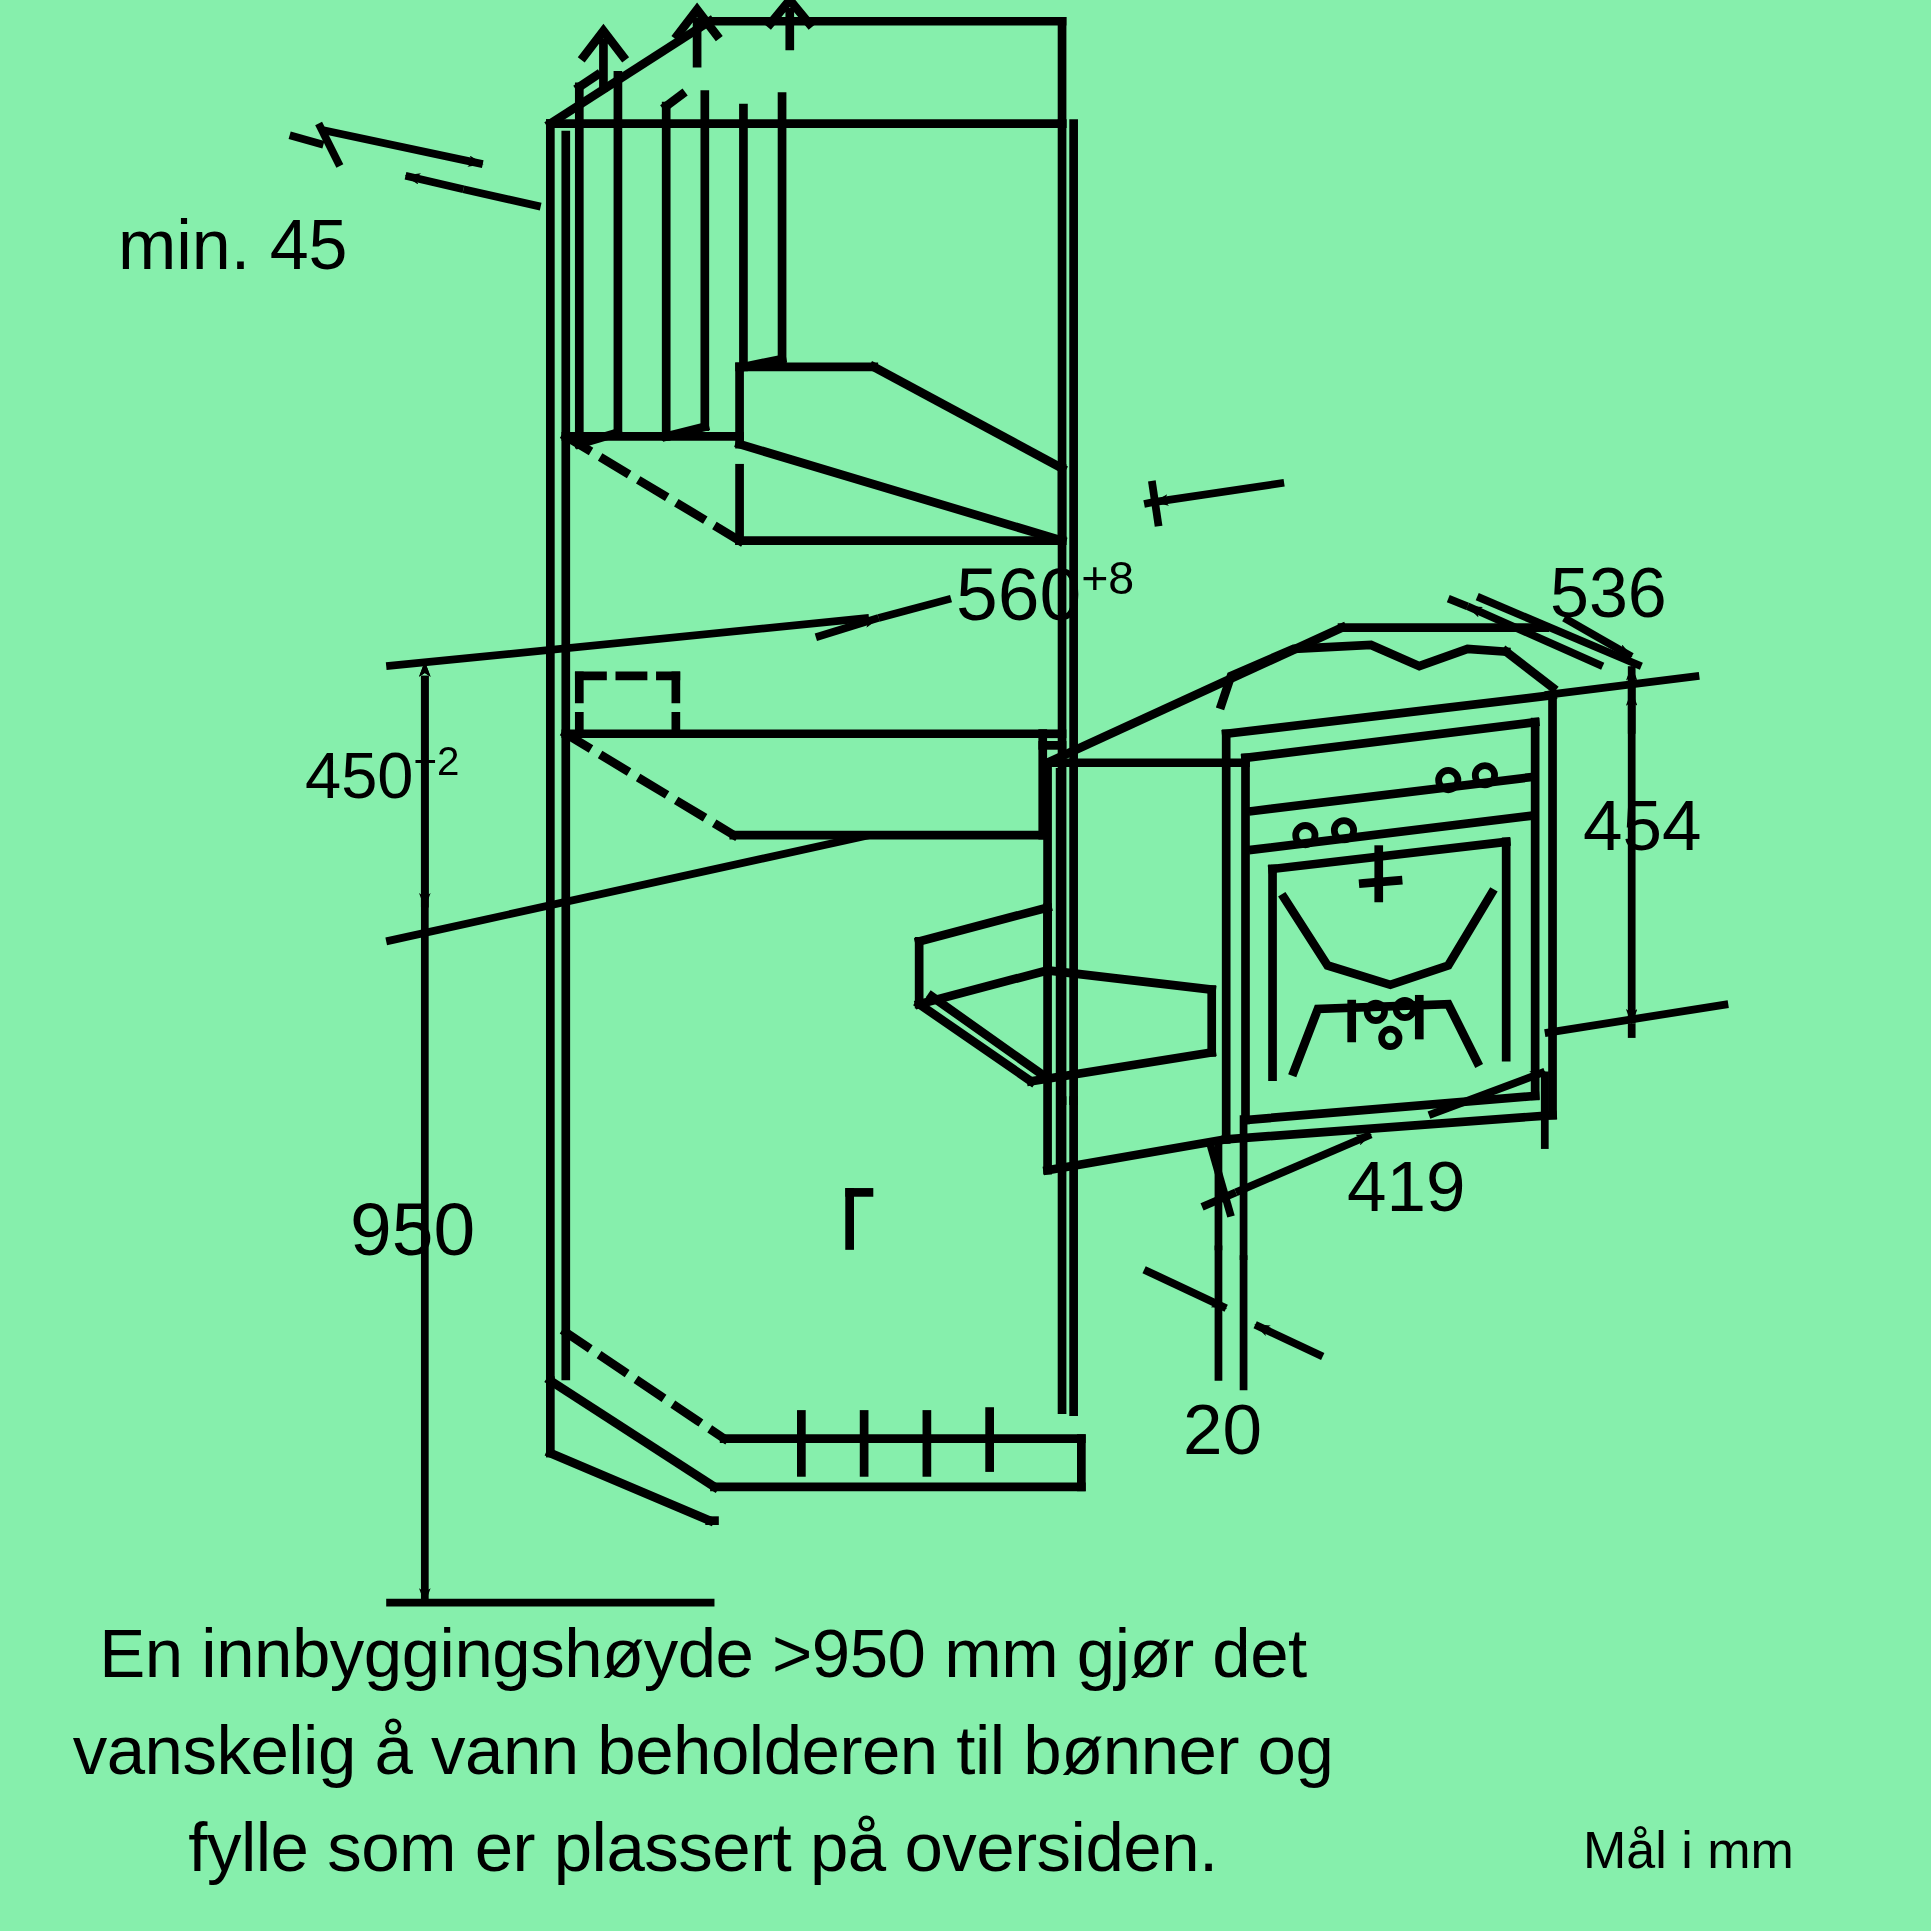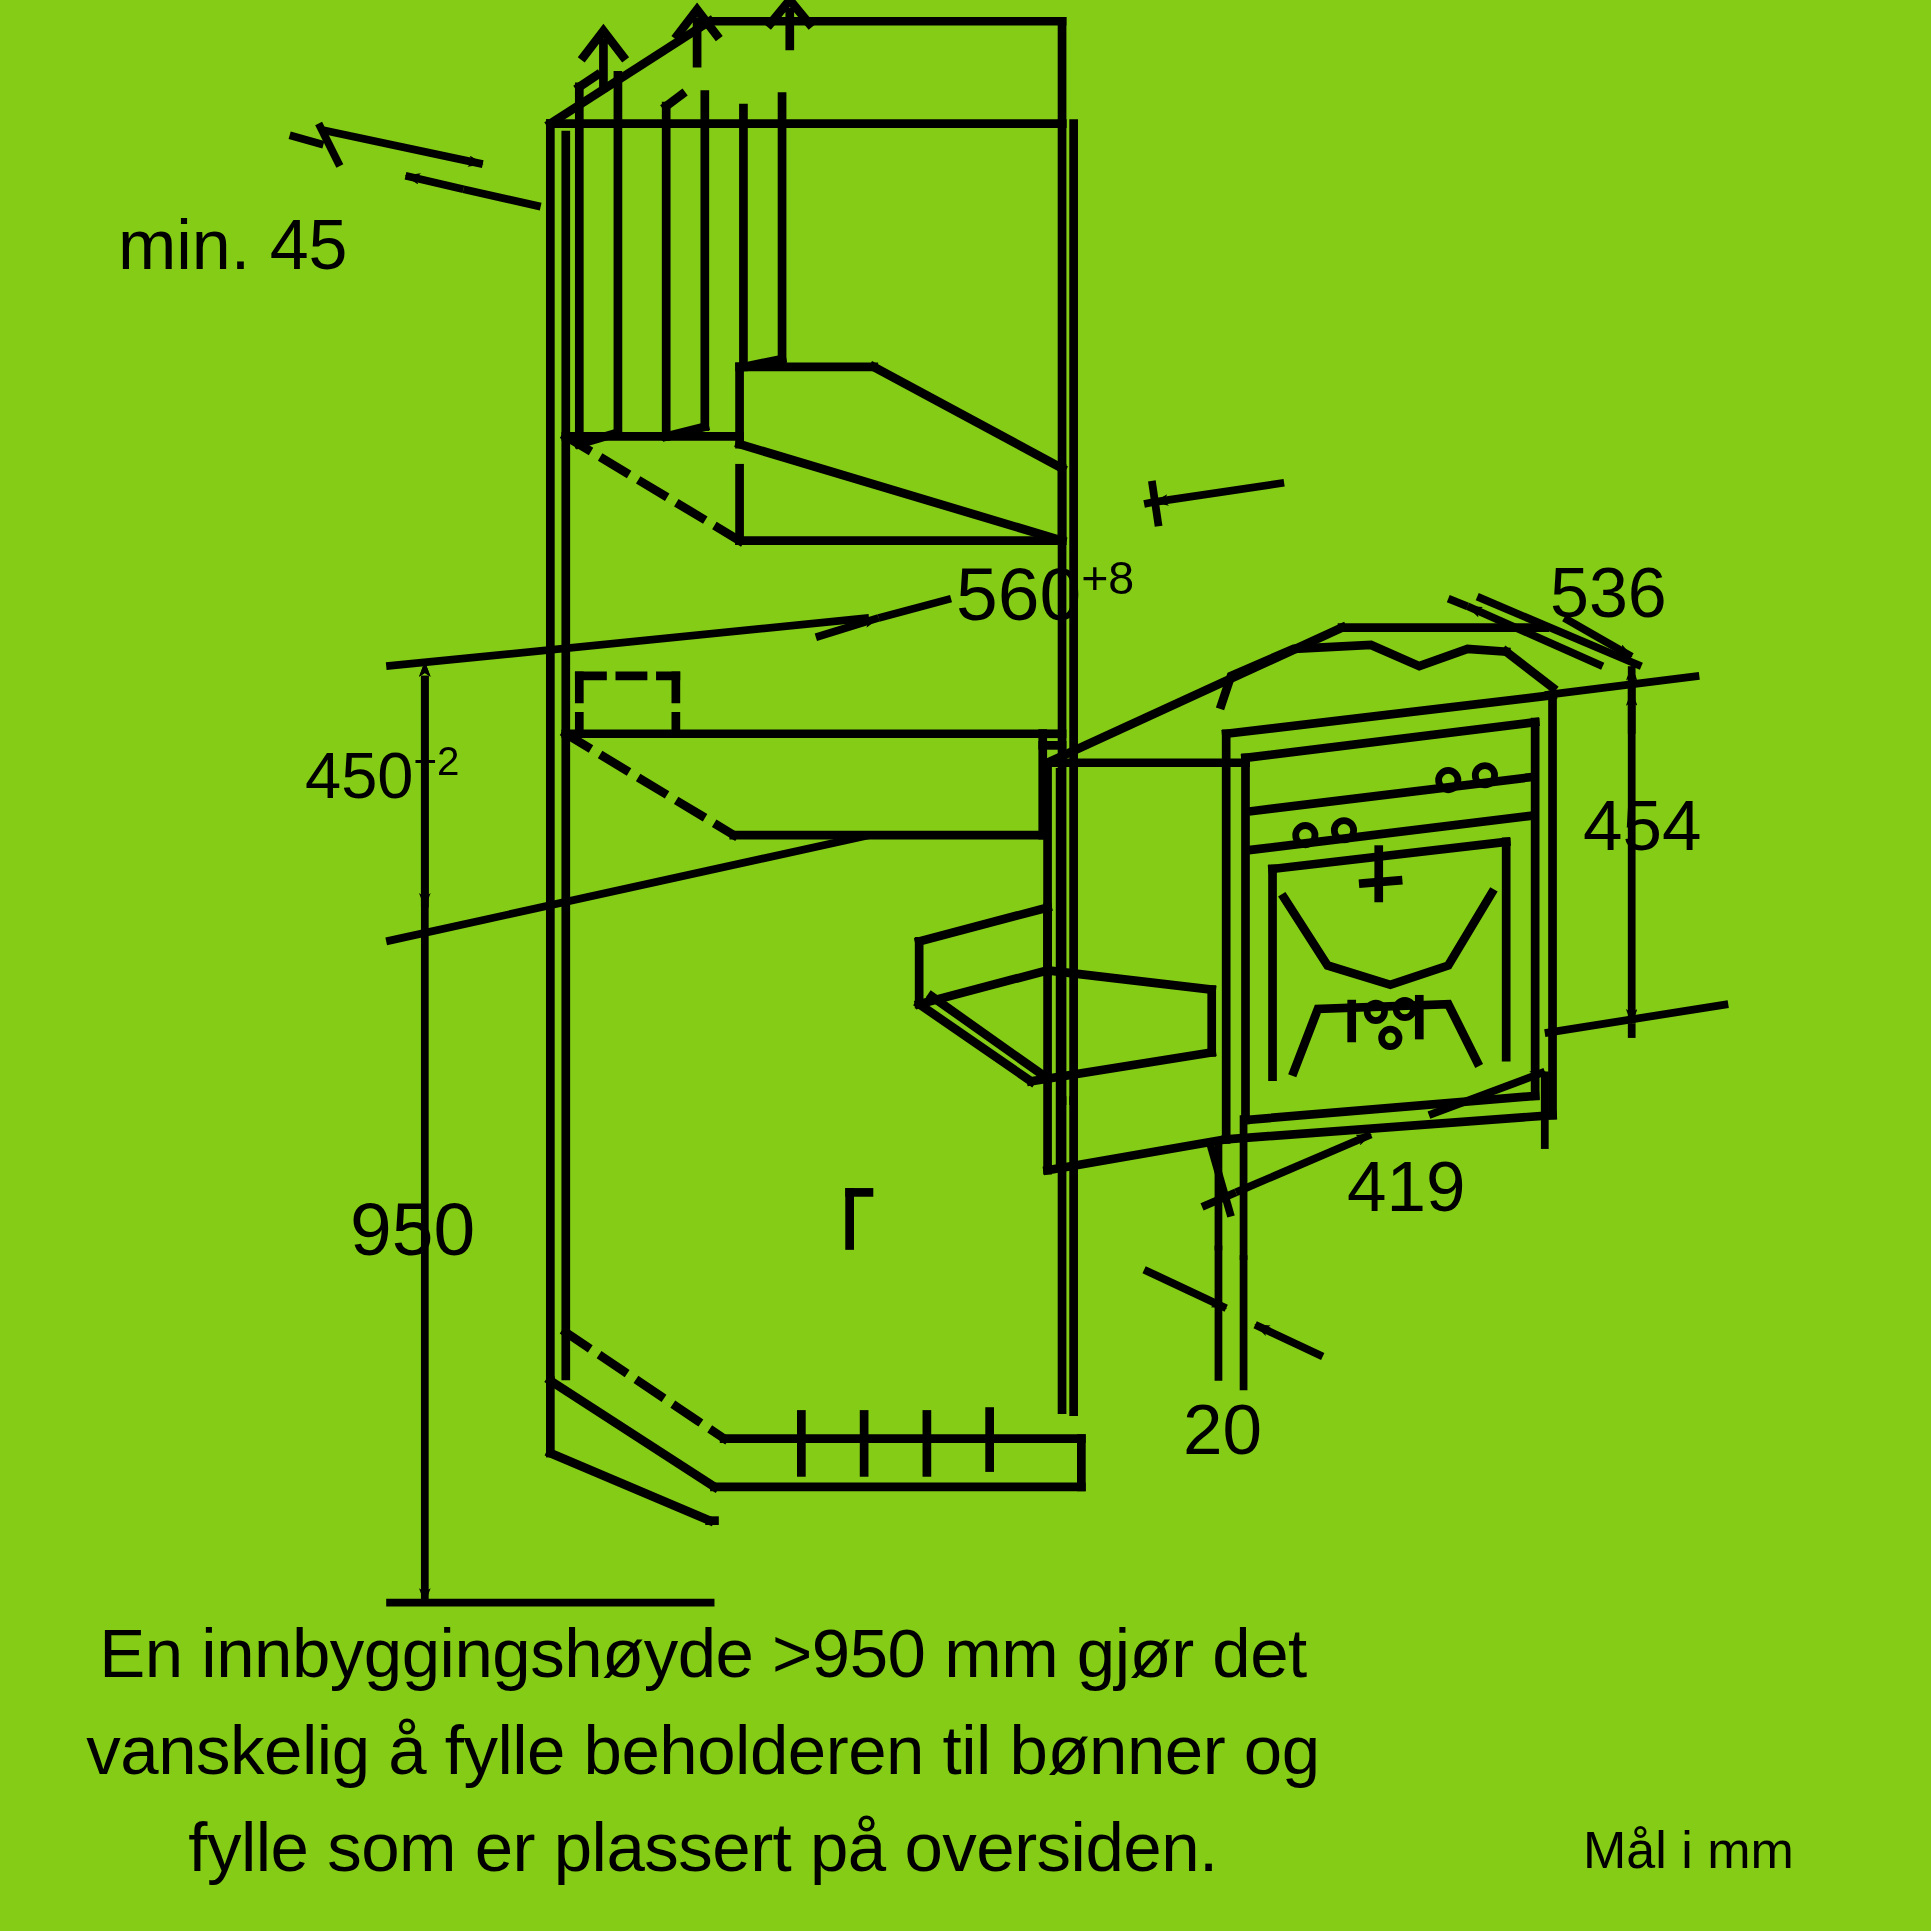--- a/index.html
+++ b/index.html
@@ -12,21 +12,21 @@
     width: 1931px;
     height: 1931px;
     overflow: hidden;
     font-family: "Liberation Sans", sans-serif;
     color: #000000;
   }
   #page {
     position: relative;
     width: 1931px;
     height: 1931px;
-    background: #84cc16;
+    background: #86efac;
   }
   #drawing {
     position: absolute;
     left: 0;
     top: 0;
     width: 1931px;
     height: 1931px;
   }
   .dim-label {
     position: absolute;
@@ -317,20 +317,20 @@
   <div class="dim-label" style="left:1347px; top:1151px; font-size:71px;">
     <span>419</span>
   </div>
 
   <div class="dim-label" style="left:1183px; top:1394px; font-size:71px;">
     <span>20</span>
   </div>
 
   <div class="caption-block">
     <span class="caption-line">En innbyggingshøyde &gt;950 mm gjør det</span>
-    <span class="caption-line">vanskelig å fylle beholderen til bønner og</span>
+    <span class="caption-line">vanskelig å vann beholderen til bønner og</span>
     <span class="caption-line">fylle som er plassert på oversiden.</span>
   </div>
 
   <div class="units">Mål i mm</div>
 
 </div>
 
 
 </body></html>

